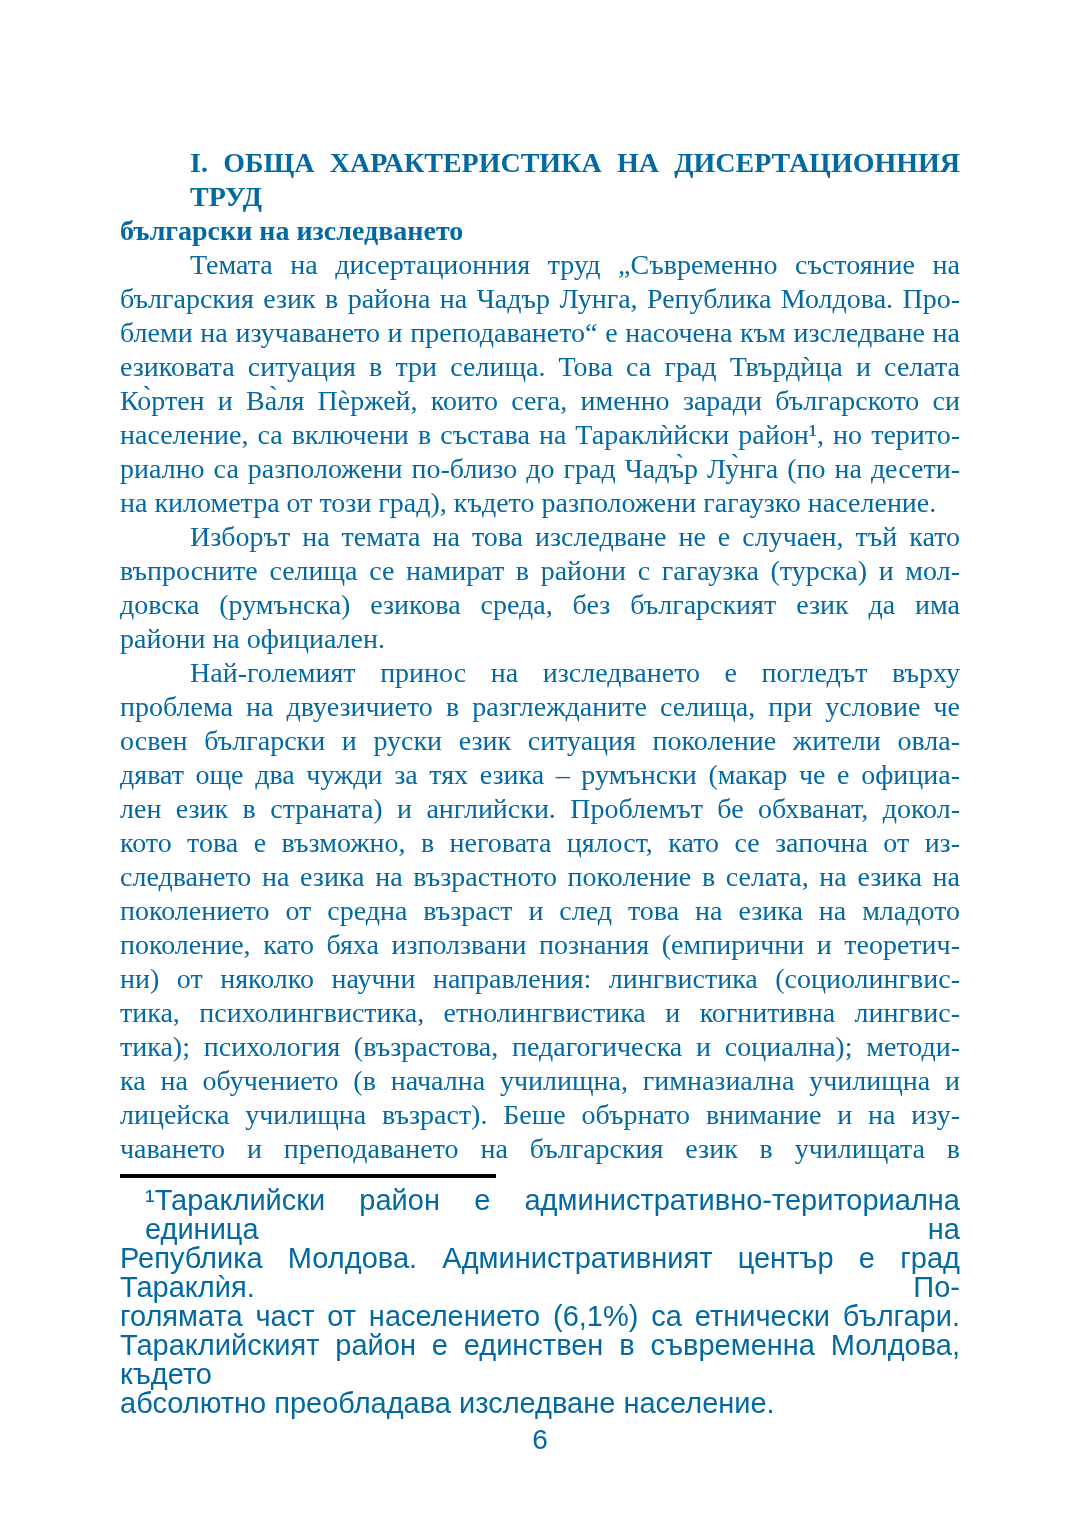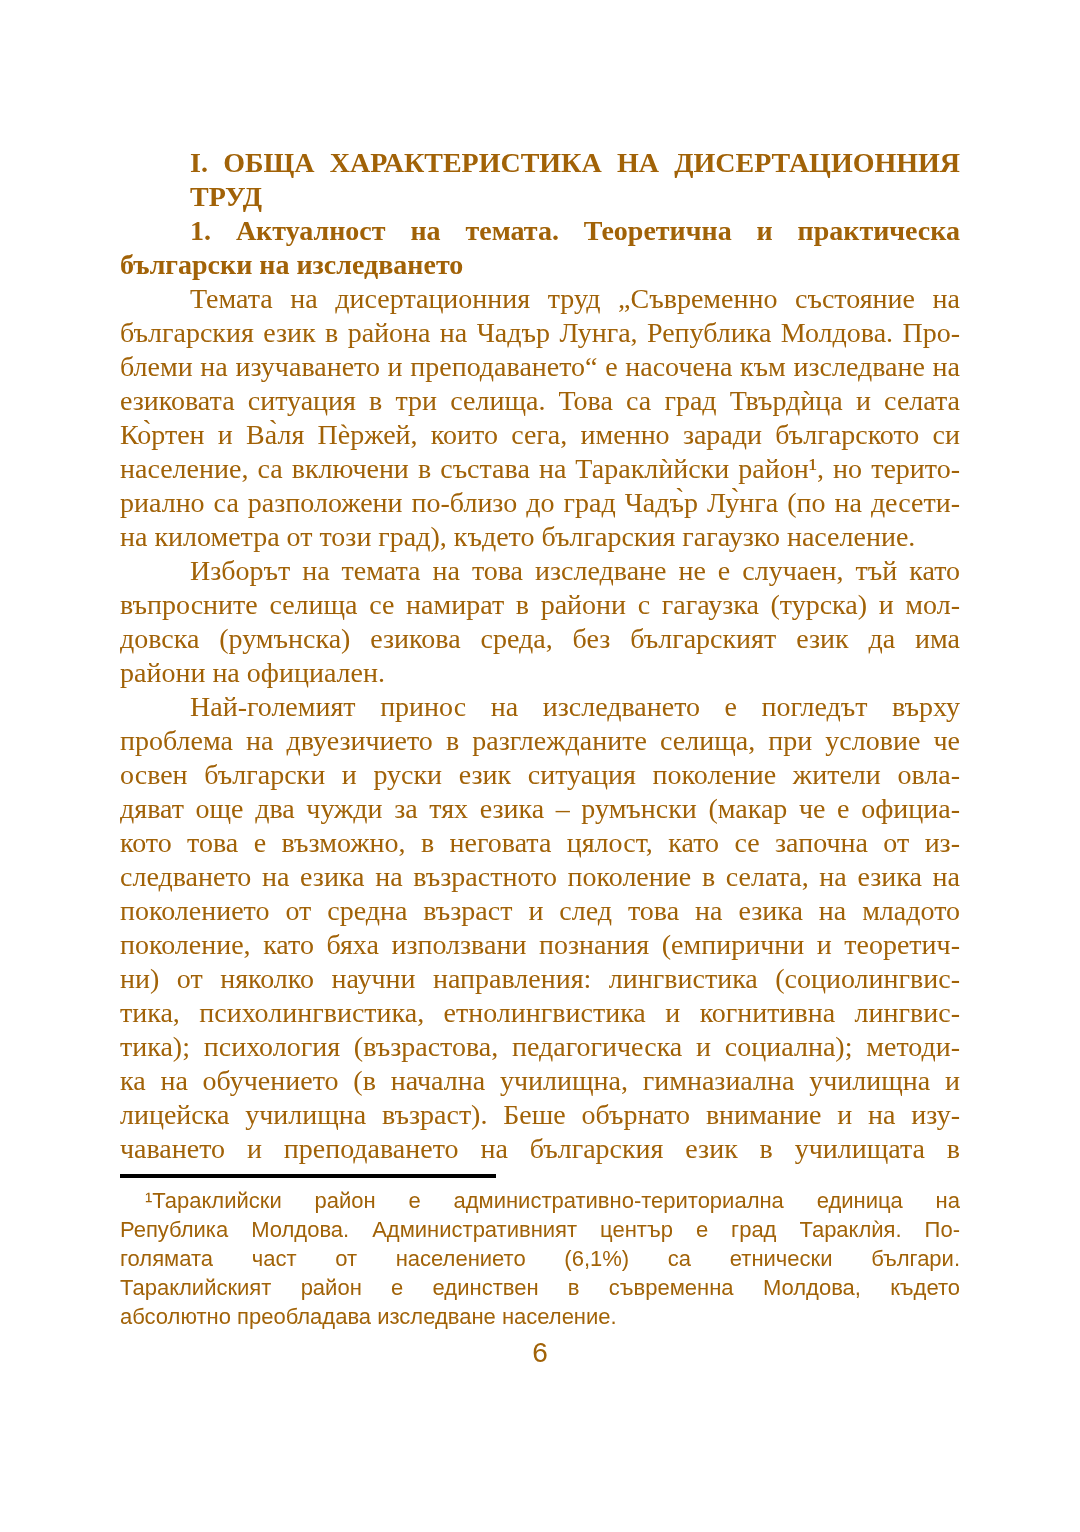--- a/index.html
+++ b/index.html
@@ -1,32 +1,32 @@
 <!DOCTYPE html>
 <html><head>
 <meta charset="utf-8">
 <style>
   html,body { margin:0; padding:0; background:#888; }
   .page {
     width:1080px; height:1532px; background:#ffffff; margin:0 auto;
-    position:relative; color:#a16207;
+    position:relative; color:#0369a1;
     font-family:"Liberation Serif", serif;
     overflow:hidden;
   }
   .content { padding:146px 120px 0 120px; }
   .line {
     font-size:28px; line-height:34px;
     text-align:justify; text-align-last:justify;
     white-space:normal;
   }
   .heading .line, .subheading .line { font-weight:bold; }
   .line.first { padding-left:70px; }
   .line.left { text-align-last:left; }
   .footnote { font-family:"Liberation Sans", sans-serif; }
-  .footnote .line { font-size:22px; line-height:29px; }
+  .footnote .line { font-size:29px; line-height:29px; }
   .footnote .line.first { padding-left:25px; }
   .separator {
     width:376px; height:4px; background:#000;
     margin:8px 0 8px 0;
   }
   .page-number {
     font-family:"Liberation Sans", sans-serif;
     font-size:28px; line-height:32px;
     text-align:center; margin-top:6px;
   }
@@ -39,42 +39,41 @@
 
     <div class="heading">
 
         <div class="line first">I. ОБЩА ХАРАКТЕРИСТИКА НА ДИСЕРТАЦИОННИЯ</div>
 
         <div class="line first left">ТРУД</div>
       </div>
 
     <div class="subheading">
 
-        <div class="line first">1. Актуалност на темата. Теоретична и практическа</div>
 
         <div class="line left">български на изследването</div>
       </div>
 
     <div class="paragraph">
 
         <div class="line first">Темата на дисертационния труд „Съвременно състояние на</div>
 
         <div class="line">българския език в района на Чадър Лунга, Република Молдова. Про-</div>
 
         <div class="line">блеми на изучаването и преподаването“ е насочена към изследване на</div>
 
         <div class="line">езиковата ситуация в три селища. Това са град Твърдѝца и селата</div>
 
         <div class="line">Ко̀ртен и Ва̀ля Пѐржей, които сега, именно заради българското си</div>
 
         <div class="line">население, са включени в състава на Тараклѝйски район¹, но терито-</div>
 
         <div class="line">риално са разположени по-близо до град Чадъ̀р Лу̀нга (по на десети-</div>
 
-        <div class="line left">на километра от този град), където българския гагаузко население.</div>
+        <div class="line left">на километра от този град), където разположени гагаузко население.</div>
       </div>
 
     <div class="paragraph">
 
         <div class="line first">Изборът на темата на това изследване не е случаен, тъй като</div>
 
         <div class="line">въпросните селища се намират в райони с гагаузка (турска) и мол-</div>
 
         <div class="line">довска (румънска) езикова среда, без българският език да има</div>
 
@@ -84,20 +83,21 @@
     <div class="paragraph">
 
         <div class="line first">Най-големият принос на изследването е погледът върху</div>
 
         <div class="line">проблема на двуезичието в разглежданите селища, при условие че</div>
 
         <div class="line">освен български и руски език ситуация поколение жители овла-</div>
 
         <div class="line">дяват още два чужди за тях езика – румънски (макар че е официа-</div>
 
+        <div class="line">лен език в страната) и английски. Проблемът бе обхванат, докол-</div>
 
         <div class="line">кото това е възможно, в неговата цялост, като се започна от из-</div>
 
         <div class="line">следването на езика на възрастното поколение в селата, на езика на</div>
 
         <div class="line">поколението от средна възраст и след това на езика на младото</div>
 
         <div class="line">поколение, като бяха използвани познания (емпирични и теоретич-</div>
 
         <div class="line">ни) от няколко научни направления: лингвистика (социолингвис-</div>

